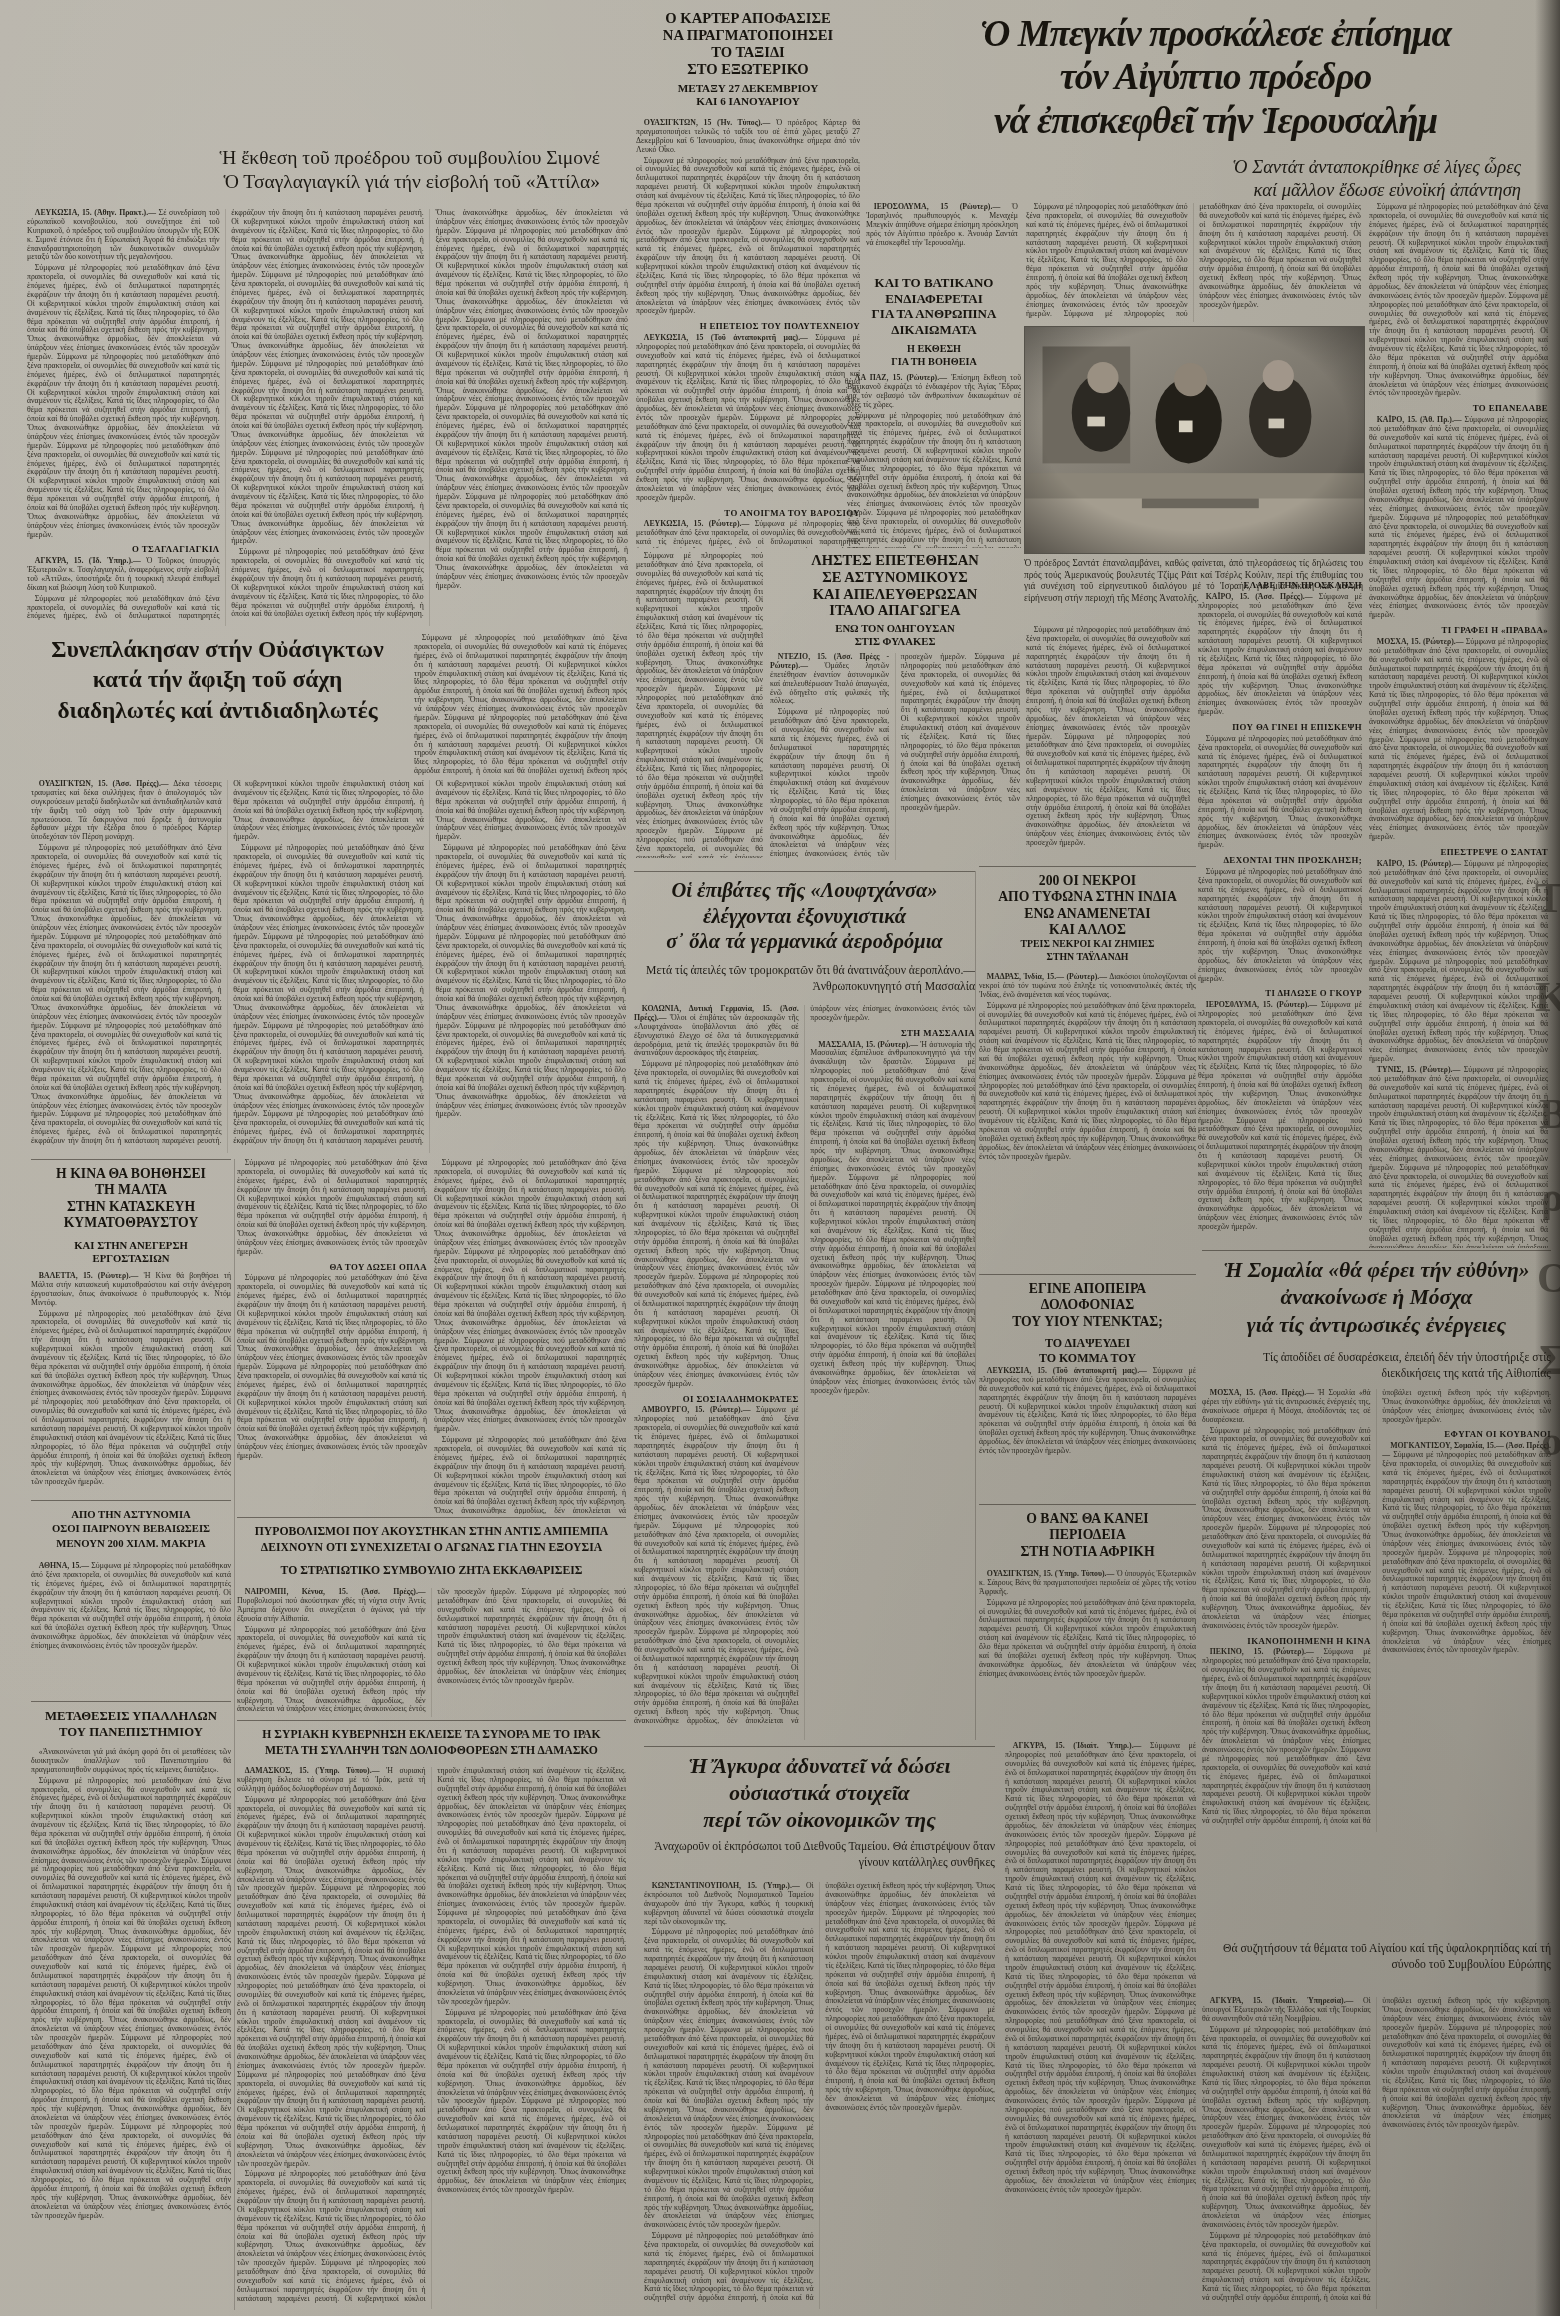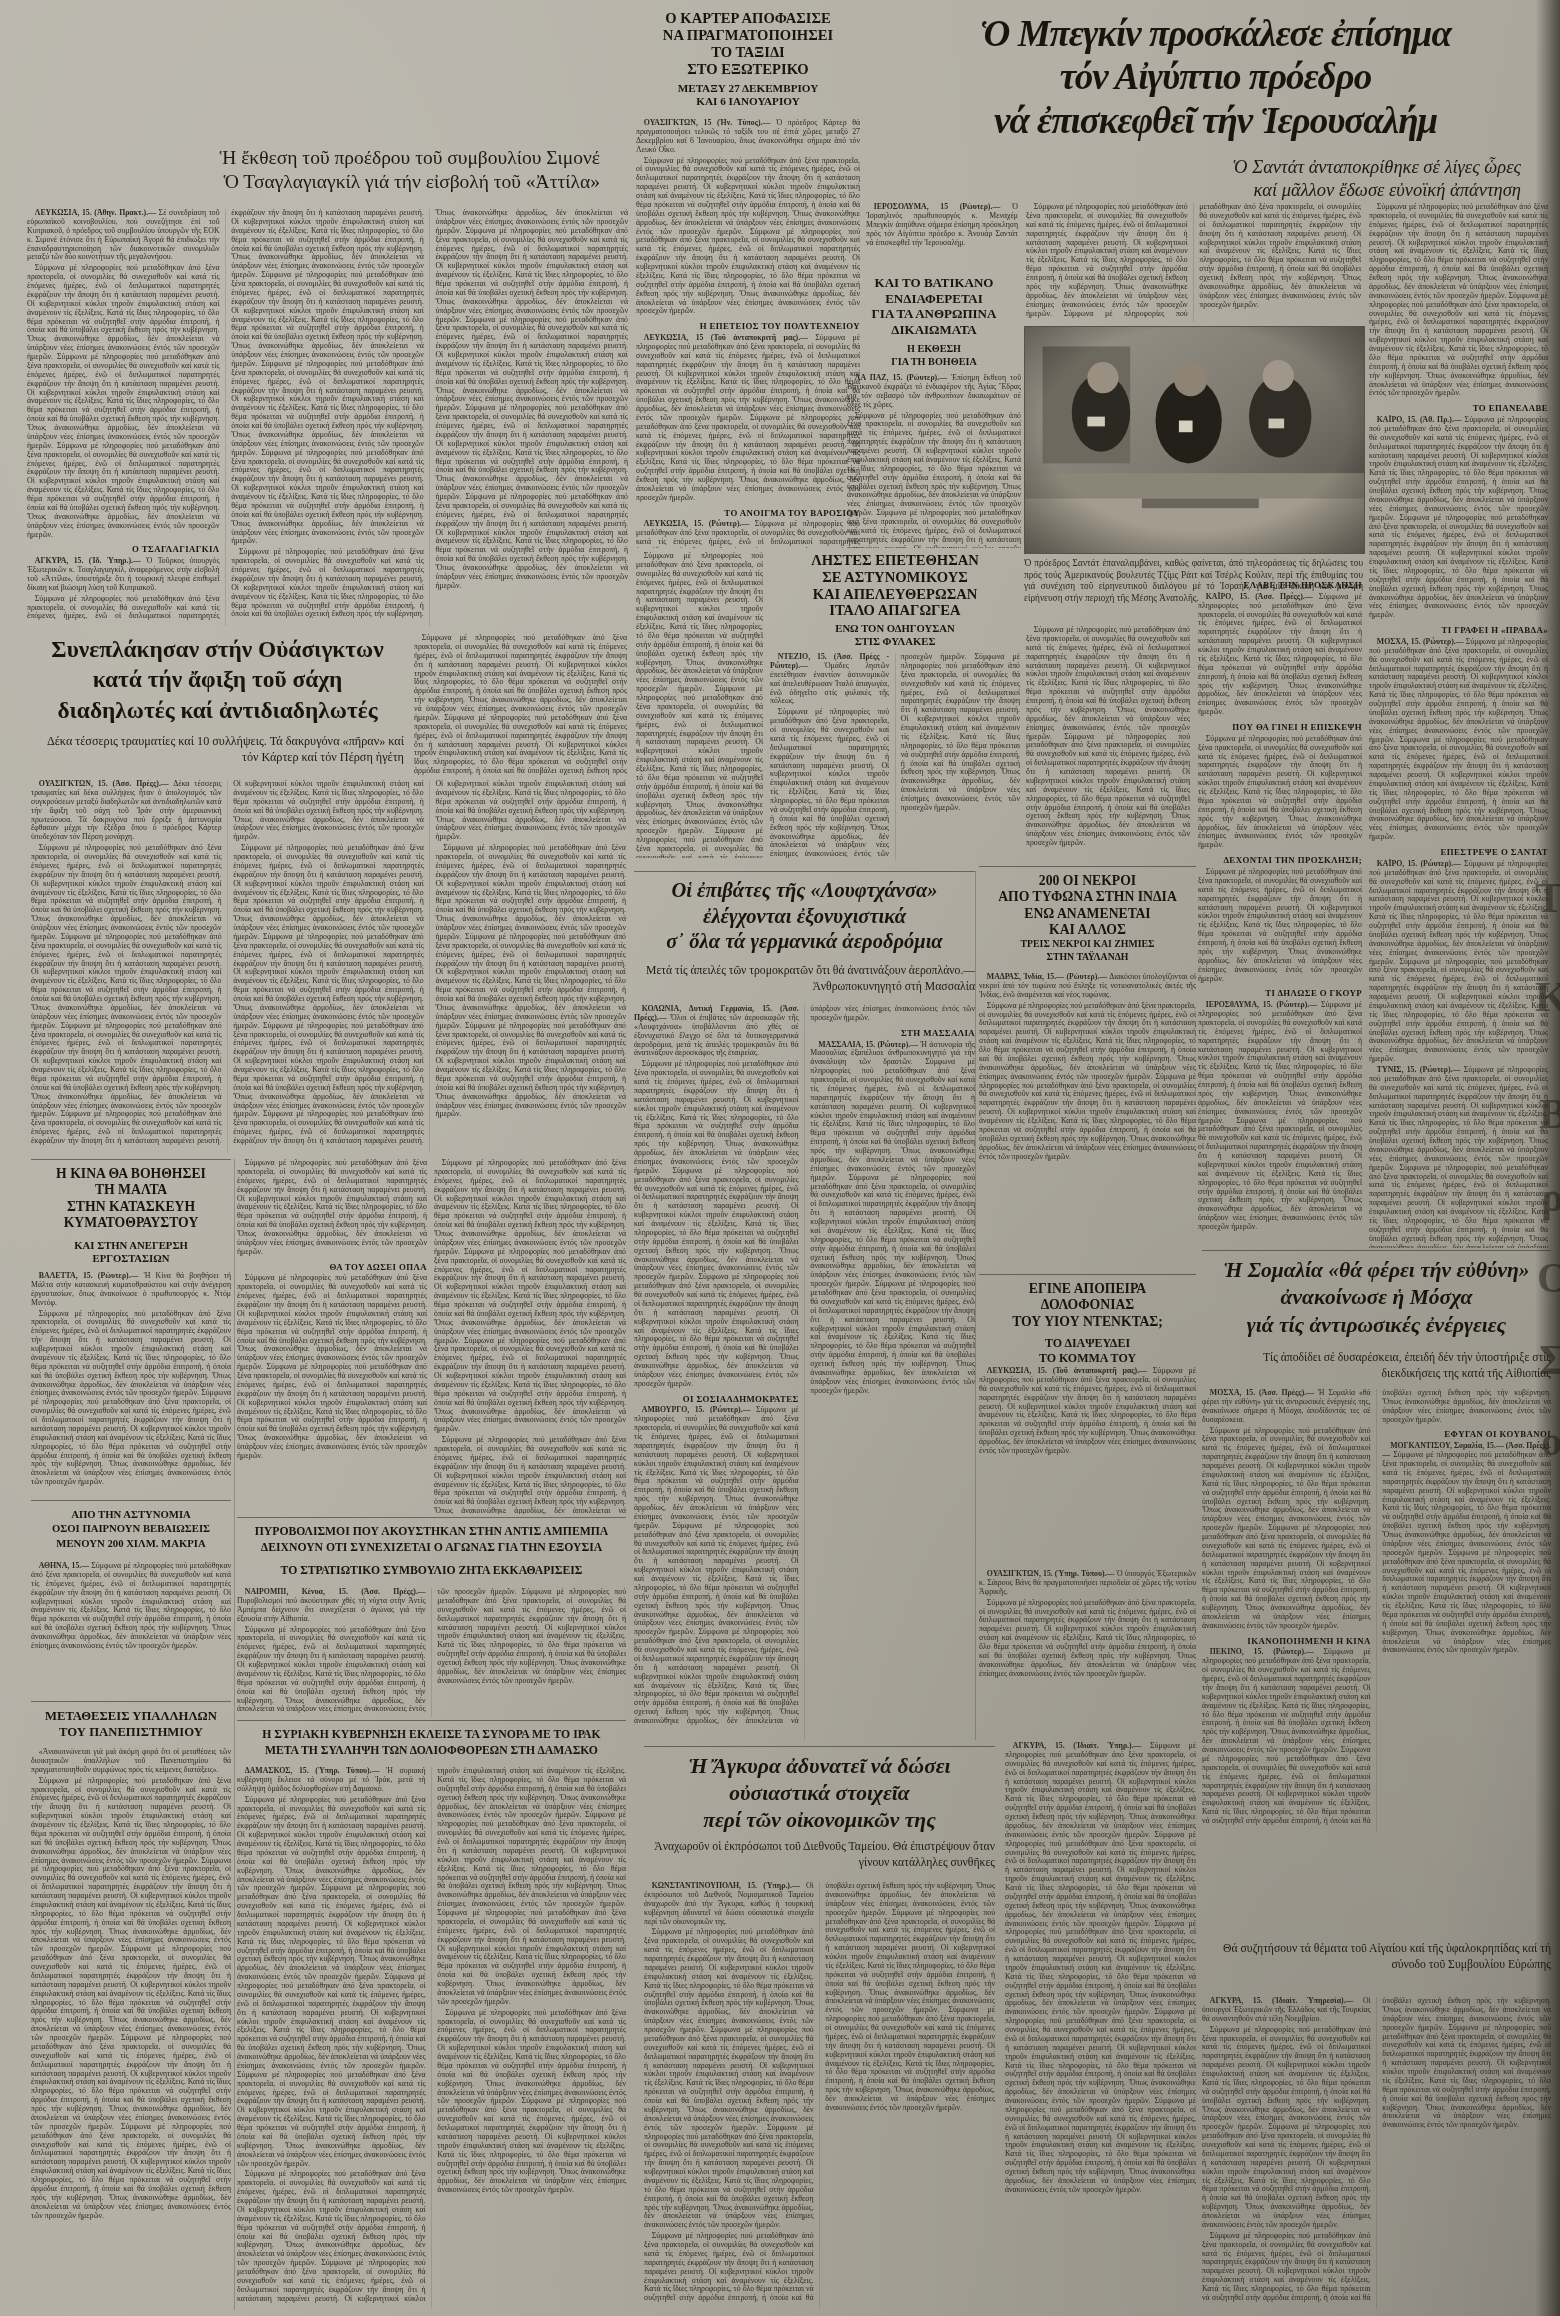--- a/index.html
+++ b/index.html
@@ -158,21 +158,20 @@
   <div class="blk body" style="left:770px;top:653px;width:250px;height:207px;">
     <div class="colwrap c2">
       <p class="noind"><b class="dl">ΝΤΕΖΙΟ, 15. (Ἀσσ. Πρέςς - Ρώυτερ).—</b> <span>Ὁμάδες ληστῶν ἐπετέθησαν ἐναντίον ἀστυνομικῶν καί ἀπελευθέρωσαν Ἰταλό ἀπαγωγέα, ἐνῶ ὁδηγεῖτο στίς φυλακές τῆς πόλεως.</span></p>
       <p><span>Σύμφωνα μέ πληροφορίες πού μεταδόθηκαν ἀπό ξένα πρακτορεῖα, οἱ συνομιλίες θά συνεχισθοῦν καί κατά τίς ἑπόμενες ἡμέρες, ἐνῶ οἱ διπλωματικοί παρατηρητές ἐκφράζουν τήν ἄποψη ὅτι ἡ κατάσταση παραμένει ρευστή. Οἱ κυβερνητικοί κύκλοι τηροῦν ἐπιφυλακτική στάση καί ἀναμένουν τίς ἐξελίξεις. Κατά τίς ἴδιες πληροφορίες, τό ὅλο θέμα πρόκειται νά συζητηθεῖ στήν ἁρμόδια ἐπιτροπή, ἡ ὁποία καί θά ὑποβάλει σχετική ἔκθεση πρός τήν κυβέρνηση. Ὅπως ἀνακοινώθηκε ἁρμοδίως, δέν ἀποκλείεται νά ὑπάρξουν νέες ἐπίσημες ἀνακοινώσεις ἐντός τῶν προσεχῶν ἡμερῶν. Σύμφωνα μέ πληροφορίες πού μεταδόθηκαν ἀπό ξένα πρακτορεῖα, οἱ συνομιλίες θά συνεχισθοῦν καί κατά τίς ἑπόμενες ἡμέρες, ἐνῶ οἱ διπλωματικοί παρατηρητές ἐκφράζουν τήν ἄποψη ὅτι ἡ κατάσταση παραμένει ρευστή. Οἱ κυβερνητικοί κύκλοι τηροῦν ἐπιφυλακτική στάση καί ἀναμένουν τίς ἐξελίξεις. Κατά τίς ἴδιες πληροφορίες, τό ὅλο θέμα πρόκειται νά συζητηθεῖ στήν ἁρμόδια ἐπιτροπή, ἡ ὁποία καί θά ὑποβάλει σχετική ἔκθεση πρός τήν κυβέρνηση. Ὅπως ἀνακοινώθηκε ἁρμοδίως, δέν ἀποκλείεται νά ὑπάρξουν νέες ἐπίσημες ἀνακοινώσεις ἐντός τῶν προσεχῶν ἡμερῶν.</span></p>
     </div>
   </div>
 
   <div class="blk hd pre" style="left:31px;top:634px;width:373px;height:96px;font-size:23.4px;line-height:1.3;">Συνεπλάκησαν στήν Οὐάσιγκτων
 κατά τήν ἄφιξη τοῦ σάχη
 διαδηλωτές καί ἀντιδιαδηλωτές</div>
-  <div class="blk deck" style="left:31px;top:733px;width:373px;height:43px;font-size:12.2px;line-height:1.35;">Δέκα τέσσερις τραυματίες καί 10 συλλήψεις. Τά δακρυγόνα «πῆραν» καί τόν Κάρτερ καί τόν Πέρση ἡγέτη</div>
   <div class="blk body" style="left:414px;top:634px;width:213px;height:142px;">
     <p><span>Σύμφωνα μέ πληροφορίες πού μεταδόθηκαν ἀπό ξένα πρακτορεῖα, οἱ συνομιλίες θά συνεχισθοῦν καί κατά τίς ἑπόμενες ἡμέρες, ἐνῶ οἱ διπλωματικοί παρατηρητές ἐκφράζουν τήν ἄποψη ὅτι ἡ κατάσταση παραμένει ρευστή. Οἱ κυβερνητικοί κύκλοι τηροῦν ἐπιφυλακτική στάση καί ἀναμένουν τίς ἐξελίξεις. Κατά τίς ἴδιες πληροφορίες, τό ὅλο θέμα πρόκειται νά συζητηθεῖ στήν ἁρμόδια ἐπιτροπή, ἡ ὁποία καί θά ὑποβάλει σχετική ἔκθεση πρός τήν κυβέρνηση. Ὅπως ἀνακοινώθηκε ἁρμοδίως, δέν ἀποκλείεται νά ὑπάρξουν νέες ἐπίσημες ἀνακοινώσεις ἐντός τῶν προσεχῶν ἡμερῶν. Σύμφωνα μέ πληροφορίες πού μεταδόθηκαν ἀπό ξένα πρακτορεῖα, οἱ συνομιλίες θά συνεχισθοῦν καί κατά τίς ἑπόμενες ἡμέρες, ἐνῶ οἱ διπλωματικοί παρατηρητές ἐκφράζουν τήν ἄποψη ὅτι ἡ κατάσταση παραμένει ρευστή. Οἱ κυβερνητικοί κύκλοι τηροῦν ἐπιφυλακτική στάση καί ἀναμένουν τίς ἐξελίξεις. Κατά τίς ἴδιες πληροφορίες, τό ὅλο θέμα πρόκειται νά συζητηθεῖ στήν ἁρμόδια ἐπιτροπή, ἡ ὁποία καί θά ὑποβάλει σχετική ἔκθεση πρός τήν κυβέρνηση. Ὅπως ἀνακοινώθηκε ἁρμοδίως, δέν ἀποκλείεται νά ὑπάρξουν νέες ἐπίσημες ἀνακοινώσεις ἐντός τῶν προσεχῶν ἡμερῶν.</span></p>
   </div>
   <div class="blk body" style="left:31px;top:780px;width:595px;height:373px;">
     <div class="colwrap c3">
       <p class="noind"><b class="dl">ΟΥΑΣΙΓΚΤΩΝ, 15. (Ἀσσ. Πρέςς).—</b> <span>Δέκα τέσσερις τραυματίες καί δέκα συλλήψεις ἦταν ὁ ἀπολογισμός τῶν συγκρούσεων μεταξύ διαδηλωτῶν καί ἀντιδιαδηλωτῶν κατά τήν ἄφιξη τοῦ σάχη τοῦ Ἰράν στήν ἀμερικανική πρωτεύουσα. Τά δακρυγόνα πού ἔρριξε ἡ ἀστυνομία ἔφθασαν μέχρι τήν ἐξέδρα ὅπου ὁ πρόεδρος Κάρτερ ὑποδεχόταν τόν Πέρση μονάρχη.</span></p>
       <p><span>Σύμφωνα μέ πληροφορίες πού μεταδόθηκαν ἀπό ξένα πρακτορεῖα, οἱ συνομιλίες θά συνεχισθοῦν καί κατά τίς ἑπόμενες ἡμέρες, ἐνῶ οἱ διπλωματικοί παρατηρητές ἐκφράζουν τήν ἄποψη ὅτι ἡ κατάσταση παραμένει ρευστή. Οἱ κυβερνητικοί κύκλοι τηροῦν ἐπιφυλακτική στάση καί ἀναμένουν τίς ἐξελίξεις. Κατά τίς ἴδιες πληροφορίες, τό ὅλο θέμα πρόκειται νά συζητηθεῖ στήν ἁρμόδια ἐπιτροπή, ἡ ὁποία καί θά ὑποβάλει σχετική ἔκθεση πρός τήν κυβέρνηση. Ὅπως ἀνακοινώθηκε ἁρμοδίως, δέν ἀποκλείεται νά ὑπάρξουν νέες ἐπίσημες ἀνακοινώσεις ἐντός τῶν προσεχῶν ἡμερῶν. Σύμφωνα μέ πληροφορίες πού μεταδόθηκαν ἀπό ξένα πρακτορεῖα, οἱ συνομιλίες θά συνεχισθοῦν καί κατά τίς ἑπόμενες ἡμέρες, ἐνῶ οἱ διπλωματικοί παρατηρητές ἐκφράζουν τήν ἄποψη ὅτι ἡ κατάσταση παραμένει ρευστή. Οἱ κυβερνητικοί κύκλοι τηροῦν ἐπιφυλακτική στάση καί ἀναμένουν τίς ἐξελίξεις. Κατά τίς ἴδιες πληροφορίες, τό ὅλο θέμα πρόκειται νά συζητηθεῖ στήν ἁρμόδια ἐπιτροπή, ἡ ὁποία καί θά ὑποβάλει σχετική ἔκθεση πρός τήν κυβέρνηση. Ὅπως ἀνακοινώθηκε ἁρμοδίως, δέν ἀποκλείεται νά ὑπάρξουν νέες ἐπίσημες ἀνακοινώσεις ἐντός τῶν προσεχῶν ἡμερῶν. Σύμφωνα μέ πληροφορίες πού μεταδόθηκαν ἀπό ξένα πρακτορεῖα, οἱ συνομιλίες θά συνεχισθοῦν καί κατά τίς ἑπόμενες ἡμέρες, ἐνῶ οἱ διπλωματικοί παρατηρητές ἐκφράζουν τήν ἄποψη ὅτι ἡ κατάσταση παραμένει ρευστή. Οἱ κυβερνητικοί κύκλοι τηροῦν ἐπιφυλακτική στάση καί ἀναμένουν τίς ἐξελίξεις. Κατά τίς ἴδιες πληροφορίες, τό ὅλο θέμα πρόκειται νά συζητηθεῖ στήν ἁρμόδια ἐπιτροπή, ἡ ὁποία καί θά ὑποβάλει σχετική ἔκθεση πρός τήν κυβέρνηση. Ὅπως ἀνακοινώθηκε ἁρμοδίως, δέν ἀποκλείεται νά ὑπάρξουν νέες ἐπίσημες ἀνακοινώσεις ἐντός τῶν προσεχῶν ἡμερῶν. Σύμφωνα μέ πληροφορίες πού μεταδόθηκαν ἀπό ξένα πρακτορεῖα, οἱ συνομιλίες θά συνεχισθοῦν καί κατά τίς ἑπόμενες ἡμέρες, ἐνῶ οἱ διπλωματικοί παρατηρητές ἐκφράζουν τήν ἄποψη ὅτι ἡ κατάσταση παραμένει ρευστή. Οἱ κυβερνητικοί κύκλοι τηροῦν ἐπιφυλακτική στάση καί ἀναμένουν τίς ἐξελίξεις. Κατά τίς ἴδιες πληροφορίες, τό ὅλο θέμα πρόκειται νά συζητηθεῖ στήν ἁρμόδια ἐπιτροπή, ἡ ὁποία καί θά ὑποβάλει σχετική ἔκθεση πρός τήν κυβέρνηση. Ὅπως ἀνακοινώθηκε ἁρμοδίως, δέν ἀποκλείεται νά ὑπάρξουν νέες ἐπίσημες ἀνακοινώσεις ἐντός τῶν προσεχῶν ἡμερῶν.</span></p>
       <p><span>Σύμφωνα μέ πληροφορίες πού μεταδόθηκαν ἀπό ξένα πρακτορεῖα, οἱ συνομιλίες θά συνεχισθοῦν καί κατά τίς ἑπόμενες ἡμέρες, ἐνῶ οἱ διπλωματικοί παρατηρητές ἐκφράζουν τήν ἄποψη ὅτι ἡ κατάσταση παραμένει ρευστή. Οἱ κυβερνητικοί κύκλοι τηροῦν ἐπιφυλακτική στάση καί ἀναμένουν τίς ἐξελίξεις. Κατά τίς ἴδιες πληροφορίες, τό ὅλο θέμα πρόκειται νά συζητηθεῖ στήν ἁρμόδια ἐπιτροπή, ἡ ὁποία καί θά ὑποβάλει σχετική ἔκθεση πρός τήν κυβέρνηση. Ὅπως ἀνακοινώθηκε ἁρμοδίως, δέν ἀποκλείεται νά ὑπάρξουν νέες ἐπίσημες ἀνακοινώσεις ἐντός τῶν προσεχῶν ἡμερῶν. Σύμφωνα μέ πληροφορίες πού μεταδόθηκαν ἀπό ξένα πρακτορεῖα, οἱ συνομιλίες θά συνεχισθοῦν καί κατά τίς ἑπόμενες ἡμέρες, ἐνῶ οἱ διπλωματικοί παρατηρητές ἐκφράζουν τήν ἄποψη ὅτι ἡ κατάσταση παραμένει ρευστή. Οἱ κυβερνητικοί κύκλοι τηροῦν ἐπιφυλακτική στάση καί ἀναμένουν τίς ἐξελίξεις. Κατά τίς ἴδιες πληροφορίες, τό ὅλο θέμα πρόκειται νά συζητηθεῖ στήν ἁρμόδια ἐπιτροπή, ἡ ὁποία καί θά ὑποβάλει σχετική ἔκθεση πρός τήν κυβέρνηση. Ὅπως ἀνακοινώθηκε ἁρμοδίως, δέν ἀποκλείεται νά ὑπάρξουν νέες ἐπίσημες ἀνακοινώσεις ἐντός τῶν προσεχῶν ἡμερῶν. Σύμφωνα μέ πληροφορίες πού μεταδόθηκαν ἀπό ξένα πρακτορεῖα, οἱ συνομιλίες θά συνεχισθοῦν καί κατά τίς ἑπόμενες ἡμέρες, ἐνῶ οἱ διπλωματικοί παρατηρητές ἐκφράζουν τήν ἄποψη ὅτι ἡ κατάσταση παραμένει ρευστή. Οἱ κυβερνητικοί κύκλοι τηροῦν ἐπιφυλακτική στάση καί ἀναμένουν τίς ἐξελίξεις. Κατά τίς ἴδιες πληροφορίες, τό ὅλο θέμα πρόκειται νά συζητηθεῖ στήν ἁρμόδια ἐπιτροπή, ἡ ὁποία καί θά ὑποβάλει σχετική ἔκθεση πρός τήν κυβέρνηση. Ὅπως ἀνακοινώθηκε ἁρμοδίως, δέν ἀποκλείεται νά ὑπάρξουν νέες ἐπίσημες ἀνακοινώσεις ἐντός τῶν προσεχῶν ἡμερῶν. Σύμφωνα μέ πληροφορίες πού μεταδόθηκαν ἀπό ξένα πρακτορεῖα, οἱ συνομιλίες θά συνεχισθοῦν καί κατά τίς ἑπόμενες ἡμέρες, ἐνῶ οἱ διπλωματικοί παρατηρητές ἐκφράζουν τήν ἄποψη ὅτι ἡ κατάσταση παραμένει ρευστή. Οἱ κυβερνητικοί κύκλοι τηροῦν ἐπιφυλακτική στάση καί ἀναμένουν τίς ἐξελίξεις. Κατά τίς ἴδιες πληροφορίες, τό ὅλο θέμα πρόκειται νά συζητηθεῖ στήν ἁρμόδια ἐπιτροπή, ἡ ὁποία καί θά ὑποβάλει σχετική ἔκθεση πρός τήν κυβέρνηση. Ὅπως ἀνακοινώθηκε ἁρμοδίως, δέν ἀποκλείεται νά ὑπάρξουν νέες ἐπίσημες ἀνακοινώσεις ἐντός τῶν προσεχῶν ἡμερῶν.</span></p>
       <p><span>Σύμφωνα μέ πληροφορίες πού μεταδόθηκαν ἀπό ξένα πρακτορεῖα, οἱ συνομιλίες θά συνεχισθοῦν καί κατά τίς ἑπόμενες ἡμέρες, ἐνῶ οἱ διπλωματικοί παρατηρητές ἐκφράζουν τήν ἄποψη ὅτι ἡ κατάσταση παραμένει ρευστή. Οἱ κυβερνητικοί κύκλοι τηροῦν ἐπιφυλακτική στάση καί ἀναμένουν τίς ἐξελίξεις. Κατά τίς ἴδιες πληροφορίες, τό ὅλο θέμα πρόκειται νά συζητηθεῖ στήν ἁρμόδια ἐπιτροπή, ἡ ὁποία καί θά ὑποβάλει σχετική ἔκθεση πρός τήν κυβέρνηση. Ὅπως ἀνακοινώθηκε ἁρμοδίως, δέν ἀποκλείεται νά ὑπάρξουν νέες ἐπίσημες ἀνακοινώσεις ἐντός τῶν προσεχῶν ἡμερῶν. Σύμφωνα μέ πληροφορίες πού μεταδόθηκαν ἀπό ξένα πρακτορεῖα, οἱ συνομιλίες θά συνεχισθοῦν καί κατά τίς ἑπόμενες ἡμέρες, ἐνῶ οἱ διπλωματικοί παρατηρητές ἐκφράζουν τήν ἄποψη ὅτι ἡ κατάσταση παραμένει ρευστή. Οἱ κυβερνητικοί κύκλοι τηροῦν ἐπιφυλακτική στάση καί ἀναμένουν τίς ἐξελίξεις. Κατά τίς ἴδιες πληροφορίες, τό ὅλο θέμα πρόκειται νά συζητηθεῖ στήν ἁρμόδια ἐπιτροπή, ἡ ὁποία καί θά ὑποβάλει σχετική ἔκθεση πρός τήν κυβέρνηση. Ὅπως ἀνακοινώθηκε ἁρμοδίως, δέν ἀποκλείεται νά ὑπάρξουν νέες ἐπίσημες ἀνακοινώσεις ἐντός τῶν προσεχῶν ἡμερῶν. Σύμφωνα μέ πληροφορίες πού μεταδόθηκαν ἀπό ξένα πρακτορεῖα, οἱ συνομιλίες θά συνεχισθοῦν καί κατά τίς ἑπόμενες ἡμέρες, ἐνῶ οἱ διπλωματικοί παρατηρητές ἐκφράζουν τήν ἄποψη ὅτι ἡ κατάσταση παραμένει ρευστή. Οἱ κυβερνητικοί κύκλοι τηροῦν ἐπιφυλακτική στάση καί ἀναμένουν τίς ἐξελίξεις. Κατά τίς ἴδιες πληροφορίες, τό ὅλο θέμα πρόκειται νά συζητηθεῖ στήν ἁρμόδια ἐπιτροπή, ἡ ὁποία καί θά ὑποβάλει σχετική ἔκθεση πρός τήν κυβέρνηση. Ὅπως ἀνακοινώθηκε ἁρμοδίως, δέν ἀποκλείεται νά ὑπάρξουν νέες ἐπίσημες ἀνακοινώσεις ἐντός τῶν προσεχῶν ἡμερῶν.</span></p>
     </div>
@@ -262,20 +261,23 @@
 
   <div class="blk hd pre rule" style="left:979px;top:1274px;width:217px;height:59px;font-size:13.7px;line-height:1.2;">ΕΓΙΝΕ ΑΠΟΠΕΙΡΑ
 ΔΟΛΟΦΟΝΙΑΣ
 ΤΟΥ ΥΙΟΥ ΝΤΕΝΚΤΑΣ;</div>
   <div class="blk hd pre" style="left:979px;top:1336px;width:217px;height:27px;font-size:12px;line-height:1.25;">ΤΟ ΔΙΑΨΕΥΔΕΙ
 ΤΟ ΚΟΜΜΑ ΤΟΥ</div>
   <div class="blk body" style="left:979px;top:1367px;width:217px;height:133px;">
     <p class="noind"><b class="dl">ΛΕΥΚΩΣΙΑ, 15. (Τοῦ ἀνταποκριτῆ μας).—</b> <span>Σύμφωνα μέ πληροφορίες πού μεταδόθηκαν ἀπό ξένα πρακτορεῖα, οἱ συνομιλίες θά συνεχισθοῦν καί κατά τίς ἑπόμενες ἡμέρες, ἐνῶ οἱ διπλωματικοί παρατηρητές ἐκφράζουν τήν ἄποψη ὅτι ἡ κατάσταση παραμένει ρευστή. Οἱ κυβερνητικοί κύκλοι τηροῦν ἐπιφυλακτική στάση καί ἀναμένουν τίς ἐξελίξεις. Κατά τίς ἴδιες πληροφορίες, τό ὅλο θέμα πρόκειται νά συζητηθεῖ στήν ἁρμόδια ἐπιτροπή, ἡ ὁποία καί θά ὑποβάλει σχετική ἔκθεση πρός τήν κυβέρνηση. Ὅπως ἀνακοινώθηκε ἁρμοδίως, δέν ἀποκλείεται νά ὑπάρξουν νέες ἐπίσημες ἀνακοινώσεις ἐντός τῶν προσεχῶν ἡμερῶν.</span></p>
   </div>
 
+  <div class="blk hd pre rule" style="left:979px;top:1504px;width:217px;height:60px;font-size:13.7px;line-height:1.2;">Ο ΒΑΝΣ ΘΑ ΚΑΝΕΙ
+ΠΕΡΙΟΔΕΙΑ
+ΣΤΗ ΝΟΤΙΑ ΑΦΡΙΚΗ</div>
   <div class="blk body" style="left:979px;top:1570px;width:217px;height:168px;">
     <p class="noind"><b class="dl">ΟΥΑΣΙΓΚΤΩΝ, 15. (Ὑπηρ. Τύπου).—</b> <span>Ὁ ὑπουργός Ἐξωτερικῶν κ. Σάιρους Βάνς θά πραγματοποιήσει περιοδεία σέ χῶρες τῆς νοτίου Ἀφρικῆς.</span></p>
     <p><span>Σύμφωνα μέ πληροφορίες πού μεταδόθηκαν ἀπό ξένα πρακτορεῖα, οἱ συνομιλίες θά συνεχισθοῦν καί κατά τίς ἑπόμενες ἡμέρες, ἐνῶ οἱ διπλωματικοί παρατηρητές ἐκφράζουν τήν ἄποψη ὅτι ἡ κατάσταση παραμένει ρευστή. Οἱ κυβερνητικοί κύκλοι τηροῦν ἐπιφυλακτική στάση καί ἀναμένουν τίς ἐξελίξεις. Κατά τίς ἴδιες πληροφορίες, τό ὅλο θέμα πρόκειται νά συζητηθεῖ στήν ἁρμόδια ἐπιτροπή, ἡ ὁποία καί θά ὑποβάλει σχετική ἔκθεση πρός τήν κυβέρνηση. Ὅπως ἀνακοινώθηκε ἁρμοδίως, δέν ἀποκλείεται νά ὑπάρξουν νέες ἐπίσημες ἀνακοινώσεις ἐντός τῶν προσεχῶν ἡμερῶν.</span></p>
   </div>
 
   <div class="blk hd pre it rule" style="left:644px;top:1746px;width:351px;height:90px;font-size:21.5px;line-height:1.25;">Ἡ Ἄγκυρα ἀδυνατεῖ νά δώσει
 οὐσιαστικά στοιχεῖα
 περί τῶν οἰκονομικῶν της</div>
   <div class="blk deck" style="left:644px;top:1839px;width:351px;height:39px;font-size:11.7px;line-height:1.4;">Ἀναχωροῦν οἱ ἐκπρόσωποι τοῦ Διεθνοῦς Ταμείου. Θά ἐπιστρέψουν ὅταν γίνουν κατάλληλες συνθῆκες</div>
   <div class="blk body" style="left:644px;top:1882px;width:351px;height:427px;">

